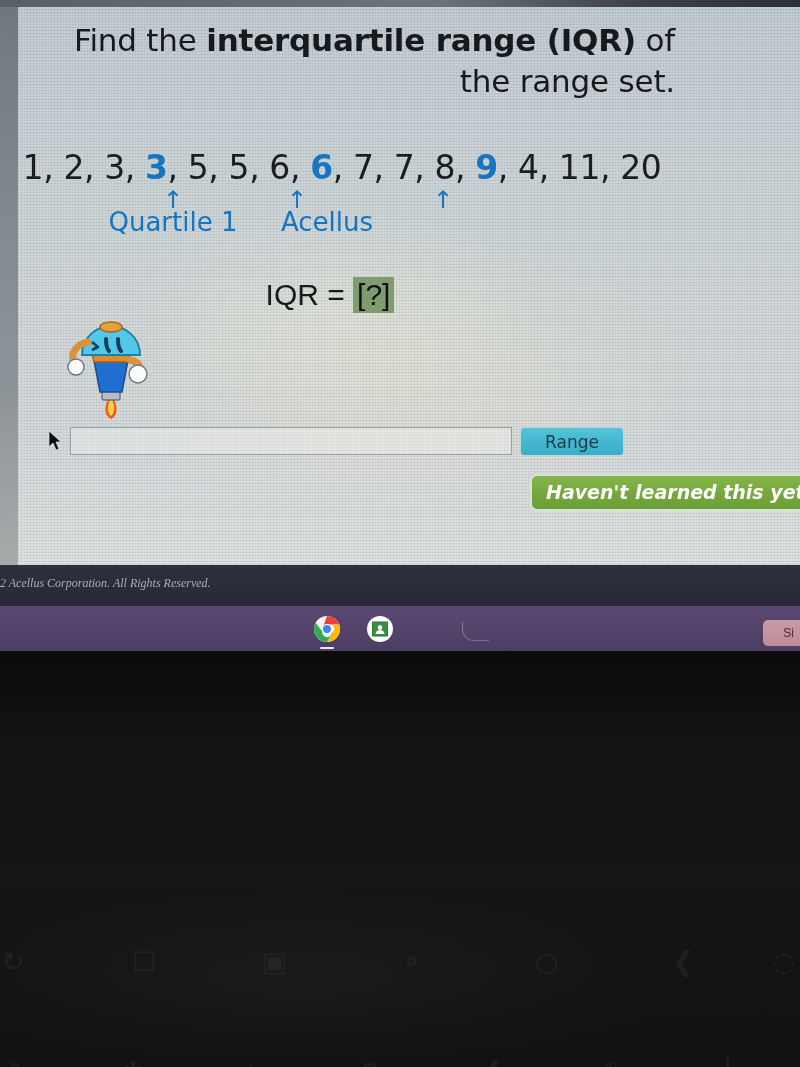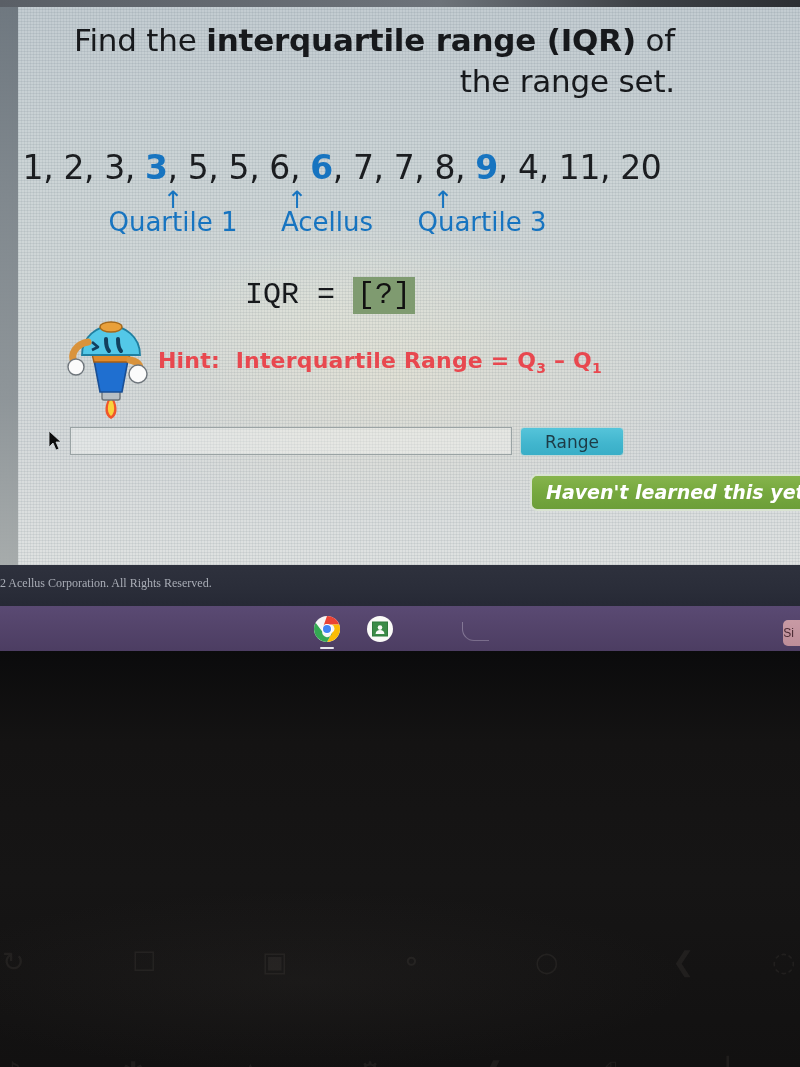--- a/index.html
+++ b/index.html
@@ -125,21 +125,21 @@
   #marker-q3 .arrow { margin-left: -78px; }
 
   
   .iqr-line {
     position: absolute;
     left: 0; top: 278px;
     width: 660px;
     text-align: center;
     font-size: 30px;
     color: #17191c;
-    font-family: Liberation Mono, monospace;
+    font-family: Liberation Sans, sans-serif;
   }
   .iqr-line .blank {
     background: #7f9b70;
     padding: 1px 4px 2px 4px;
     color: #111;
   }
 
   
   .hint {
     position: absolute;
@@ -220,20 +220,21 @@
     position: absolute;
     left: 0; top: 565px;
     width: 800px; height: 41px;
     background: linear-gradient(180deg,#2e313d 0%, #2a2d39 60%, #262935 100%);
   }
   .copyright {
     position: absolute;
     left: 0; top: 11px;
     color: #a9adb6;
     font-size: 12px;
+    font-style: italic;
     font-family: "Liberation Serif", serif;
     white-space: nowrap;
   }
 
   
   .shelf {
     position: absolute;
     left: 0; top: 606px;
     width: 800px; height: 45px;
     background: linear-gradient(180deg,#5a4a73 0%, #54446b 45%, #4c3d62 100%);
@@ -262,21 +263,21 @@
   }
   .status-chip {
     position: absolute;
     right: 0; top: 14px;
     height: 26px;
     background: linear-gradient(180deg,#c89aa4 0%, #bd8e99 100%);
     border-radius: 5px 0 0 5px;
     color: #4a2a33;
     font-size: 12px;
     line-height: 26px;
-    padding: 0 6px 0 0;
+    padding: 0 6px 0 20px;
     overflow: hidden;
     white-space: nowrap;
     max-width: 22px;
     font-family: "Liberation Sans", sans-serif;
   }
 
   
   .dark-lower {
     position: absolute;
     left: 0; top: 651px;
@@ -320,21 +321,20 @@
     <div class="marker" id="marker-q1">
       <span class="arrow">↑</span>
       <span class="lbl">Quartile 1</span>
     </div>
     <div class="marker" id="marker-md">
       <span class="arrow">↑</span>
       <span class="lbl">Acellus</span>
     </div>
     <div class="marker" id="marker-q3">
       <span class="arrow">↑</span>
-      <span class="lbl">Quartile 3</span>
     </div>
 
     <div class="iqr-line">
       <span>IQR = </span><span class="blank">[?]</span>
     </div>
 
     <div class="mascot">
       <svg width="96" height="100" viewBox="0 0 96 100">
 
         <path d="M47 78 C42 86 42 96 49 99 C56 96 56 86 51 78 Z" fill="#f0552a"></path>
@@ -355,23 +355,20 @@
         <path d="M30 22 L36 27 L30 30" stroke="#12405f" stroke-width="2.6" fill="none" stroke-linejoin="round"></path>
 
         <path d="M26 22 C14 24 8 34 12 42" stroke="#d9933c" stroke-width="7" fill="none" stroke-linecap="round"></path>
         <circle cx="14" cy="47" r="8" fill="#fbfbfb" stroke="#6f767c" stroke-width="1.4"></circle>
 
         <path d="M68 40 C78 42 80 48 76 52" stroke="#d9933c" stroke-width="7" fill="none" stroke-linecap="round"></path>
         <circle cx="76" cy="54" r="9" fill="#fbfbfb" stroke="#6f767c" stroke-width="1.4"></circle>
       </svg>
     </div>
 
-    <div class="hint">
-      <span>Hint:</span>&nbsp;&nbsp;<span>Interquartile Range = Q</span><sub>3</sub><span> – Q</span><sub>1</sub>
-    </div>
 
     <input class="answer-input" type="text" placeholder="" style="">
     <div class="enter-btn">Range</div>
     <div class="nothaven-btn">Haven't learned this yet.</div>
 
     <div class="cursor">
       <svg width="14" height="22" viewBox="0 0 14 22">
         <path d="M1 1 L1 17 L5 13 L8 20 L11 19 L8 12 L13 12 Z" fill="#0c0c0c" stroke="#d8dde0" stroke-width="0.8"></path>
       </svg>
     </div>

